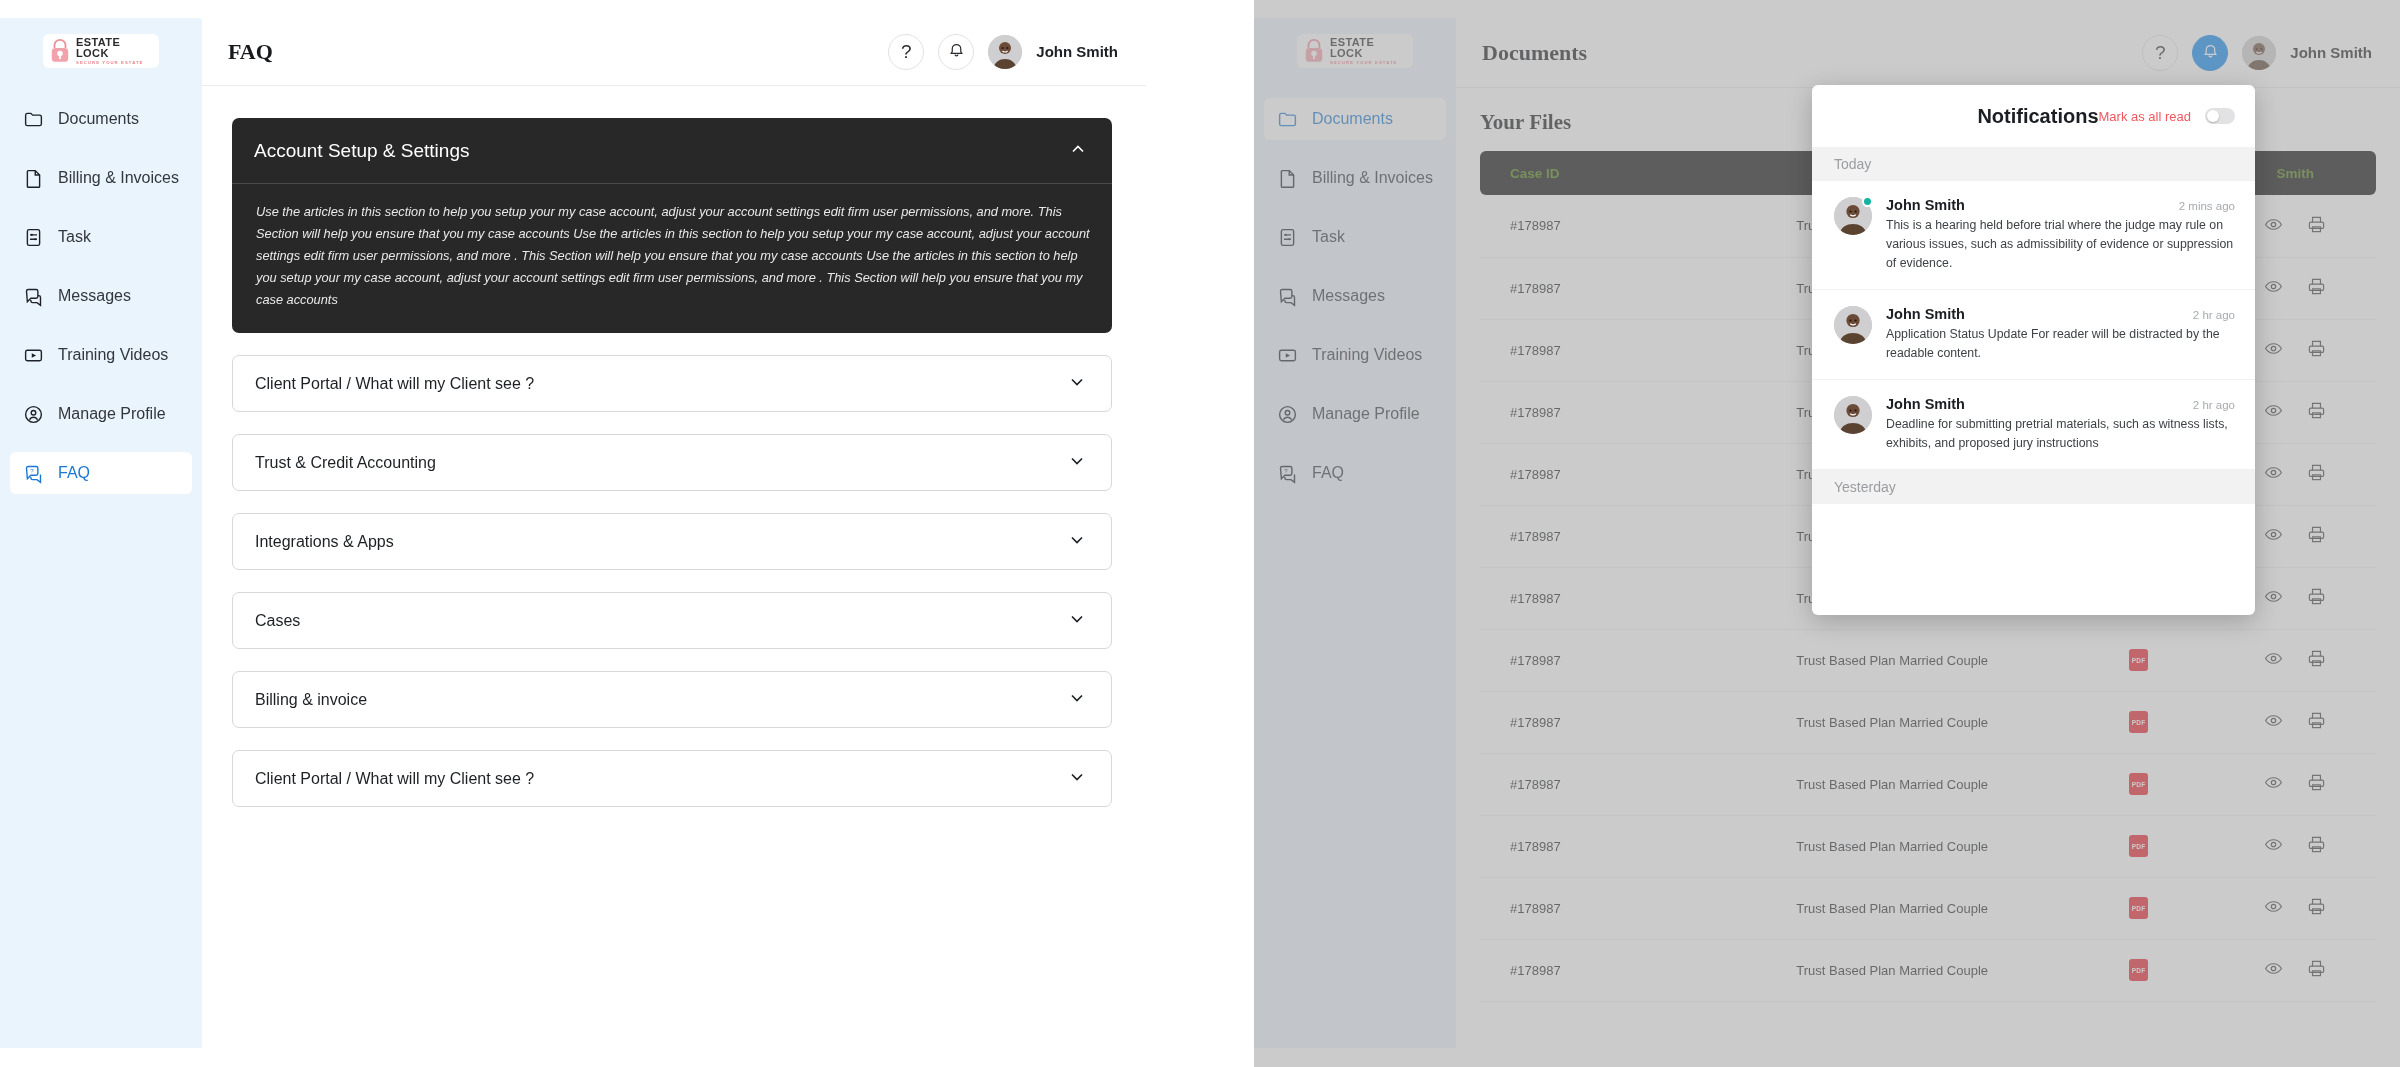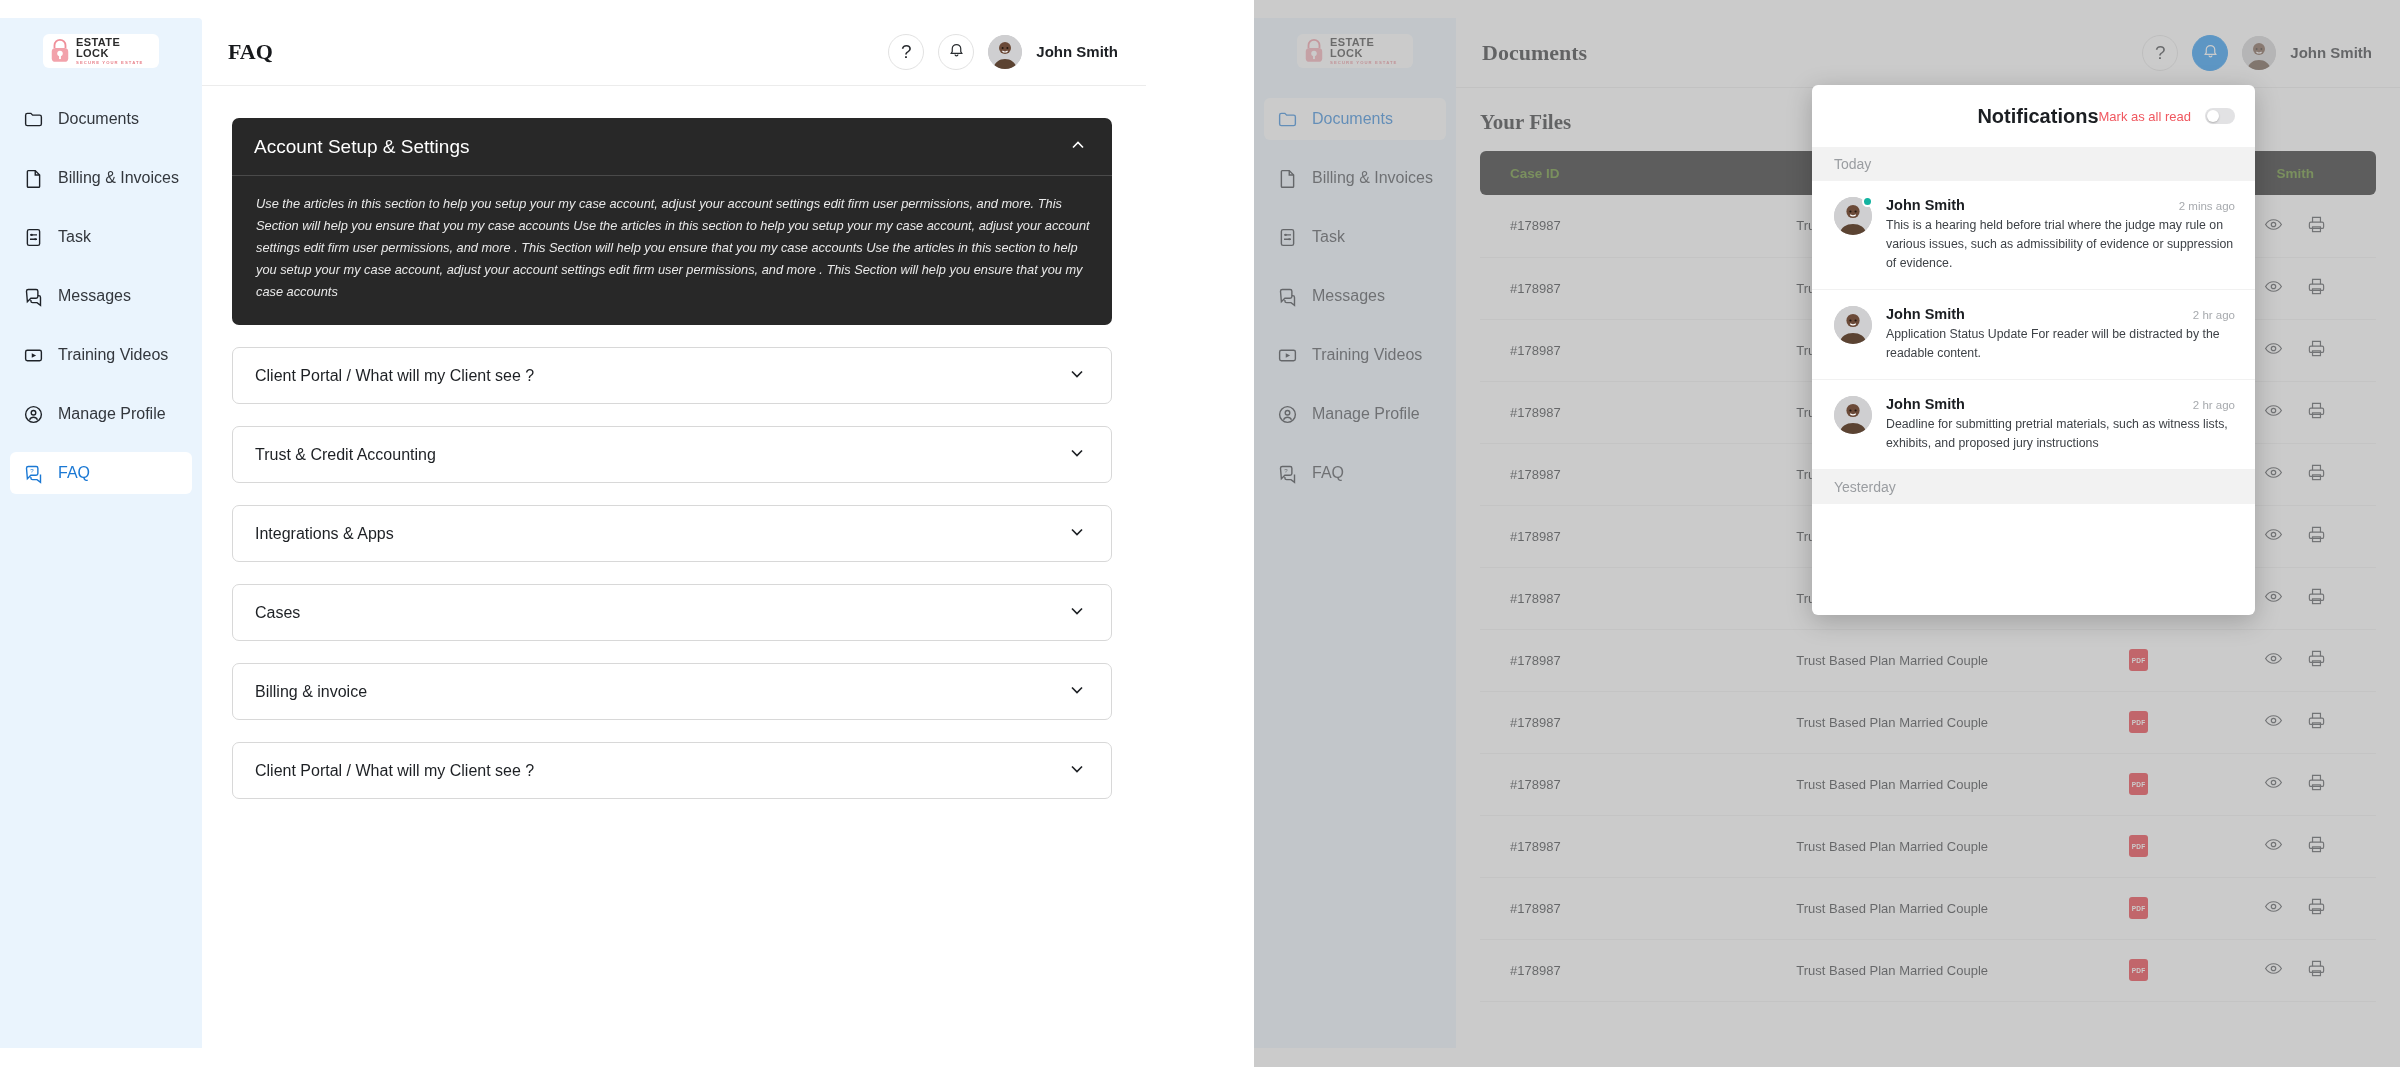--- a/index.html
+++ b/index.html
@@ -81,21 +81,21 @@
     width: 34px; height: 34px; border-radius: 50%;
     background: #c9c9cb; overflow: hidden; flex: 0 0 auto;
     position: relative;
   }
   .avatar svg { width: 34px; height: 34px; display: block; }
   .uname { font-size: 15px; font-weight: 700; color: #1d2024; }
 
   .faq-body { padding: 32px 34px 0 30px; }
   .acc-open { background: #282828; border-radius: 7px; overflow: hidden; }
   .acc-open-head {
-    height: 58px; display: flex; align-items: center; justify-content: space-between;
+    height: 66px; display: flex; align-items: center; justify-content: space-between;
     padding: 0 24px 0 22px; cursor: pointer;
     border-bottom: 1px solid #4a4a4a;
   }
   .acc-open-title { color: #ffffff; font-size: 19px; font-weight: 400; }
   .chev { width: 20px; height: 20px; stroke: #ffffff; fill: none; stroke-width: 2; }
   .acc-open-body { padding: 17px 22px 22px 24px; font-style: italic; }
   .acc-open-body p {
     color: #e9e9e9; font-size: 12.8px; line-height: 1.72;
     max-width: 840px;
   }

